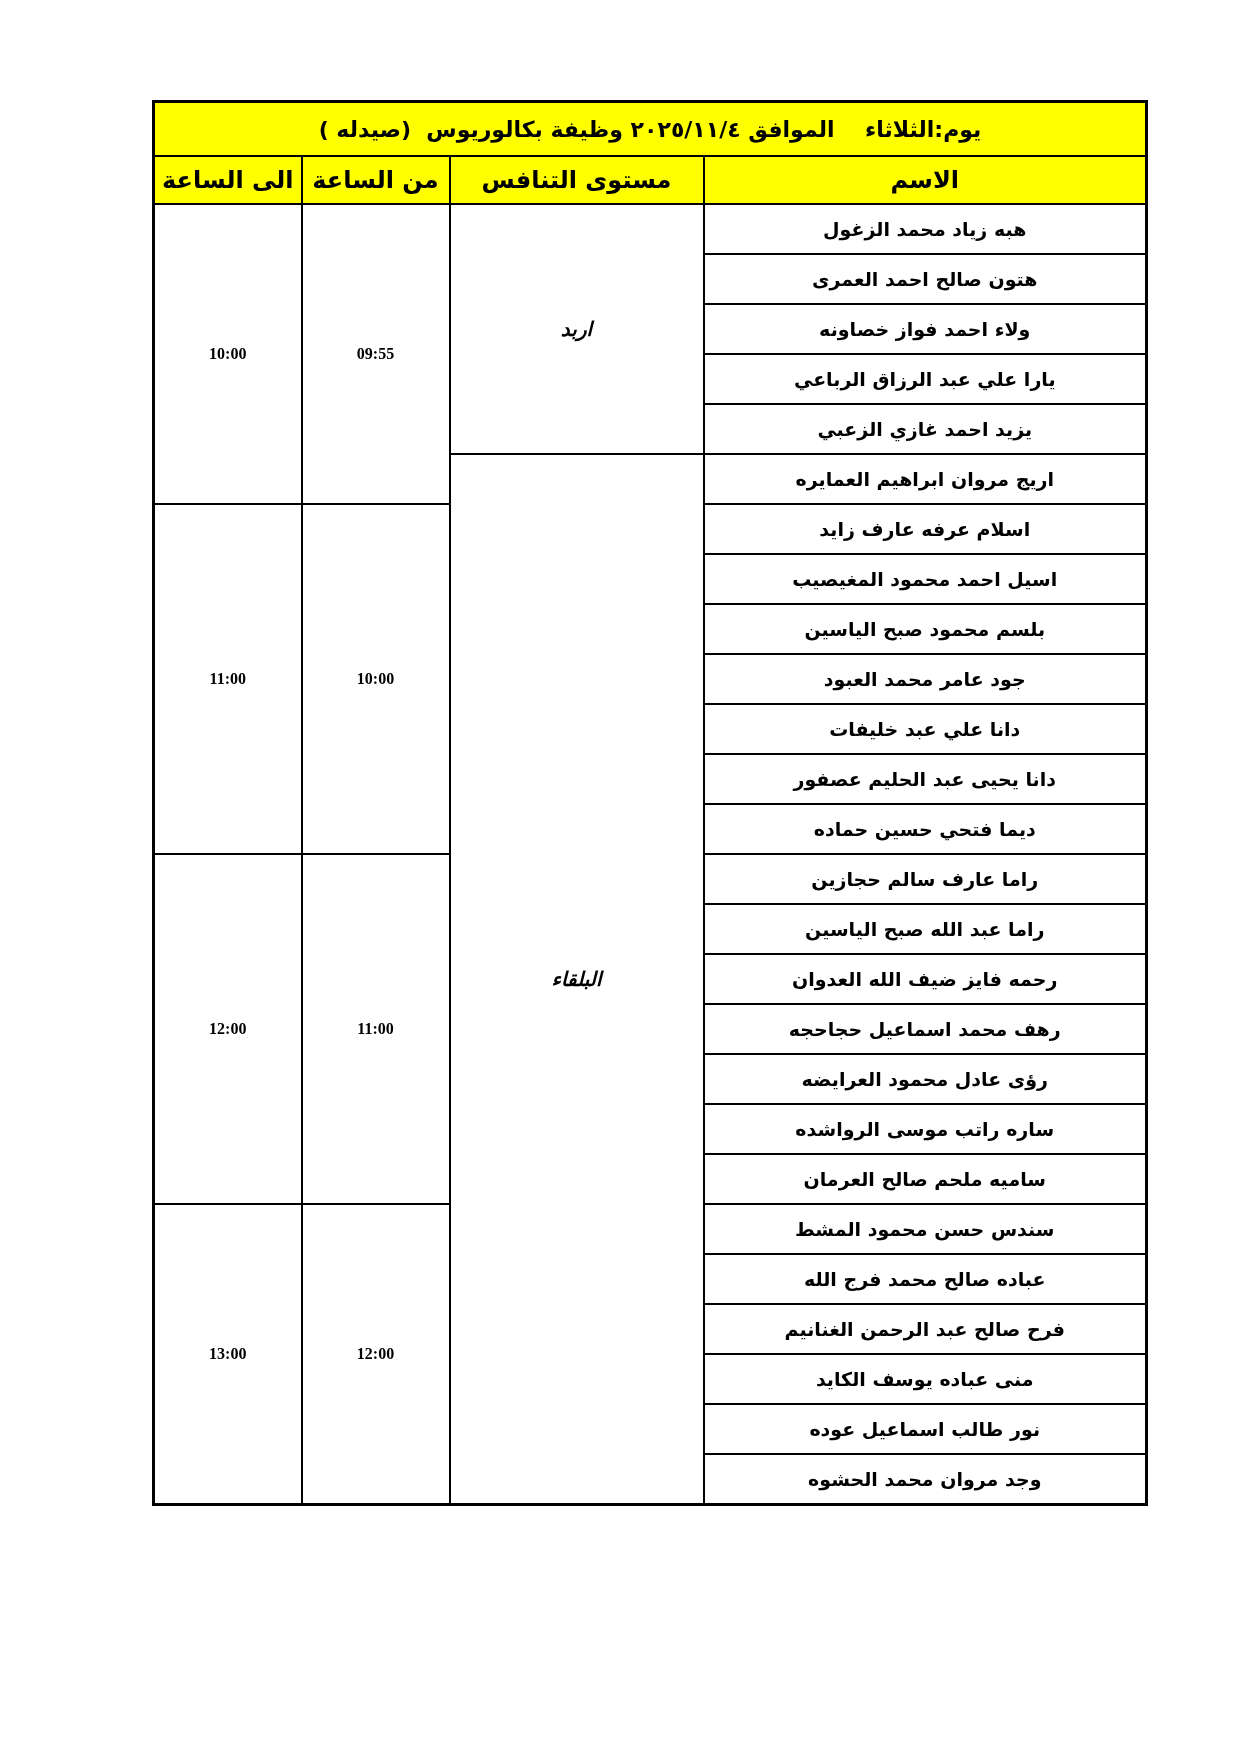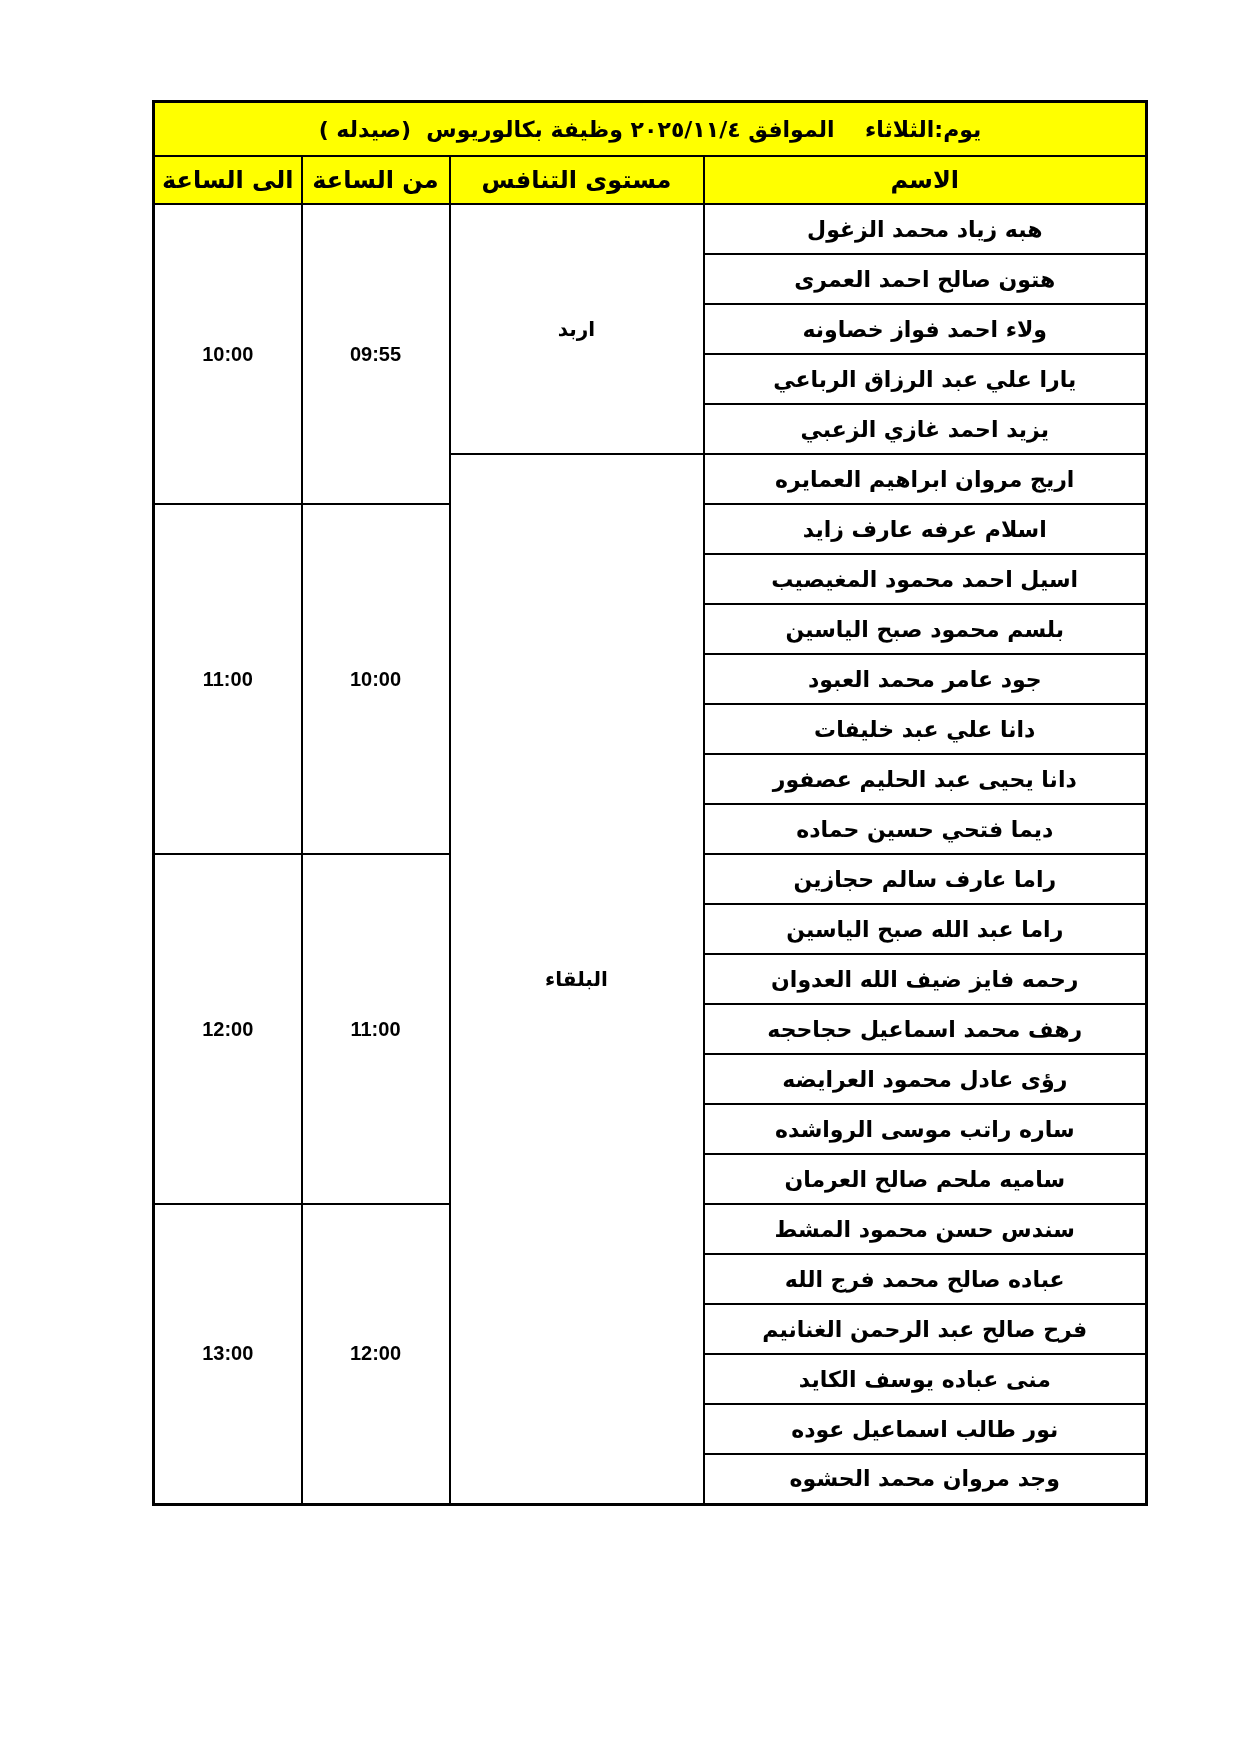--- a/index.html
+++ b/index.html
@@ -43,23 +43,23 @@
     white-space: pre-wrap;
     border-bottom-width: 3px;
   }
   td.header-cell {
     background: #ffff00;
     height: 46px;
     font-size: 24px;
     border-bottom-width: 3px;
   }
   tr.data-row { height: 50px; }
-  td.name-cell   { font-size: 22px; }
-  td.region-cell { font-size: 20px; }
-  td.time-cell   { font-size: 20px; font-family: Liberation Sans, sans-serif; margin-top: 48px; }
+  td.name-cell   { font-size: 19px; }
+  td.region-cell { font-size: 20px; font-style: italic; }
+  td.time-cell   { font-size: 16px; font-family: Liberation Serif, serif; margin-top: 48px; }
 </style>
 </head>
 <body>
 
 <div class="page">
   <table class="schedule" dir="rtl">
     <colgroup>
       <col style="width:443px">
       <col style="width:254px">
       <col style="width:148px">

